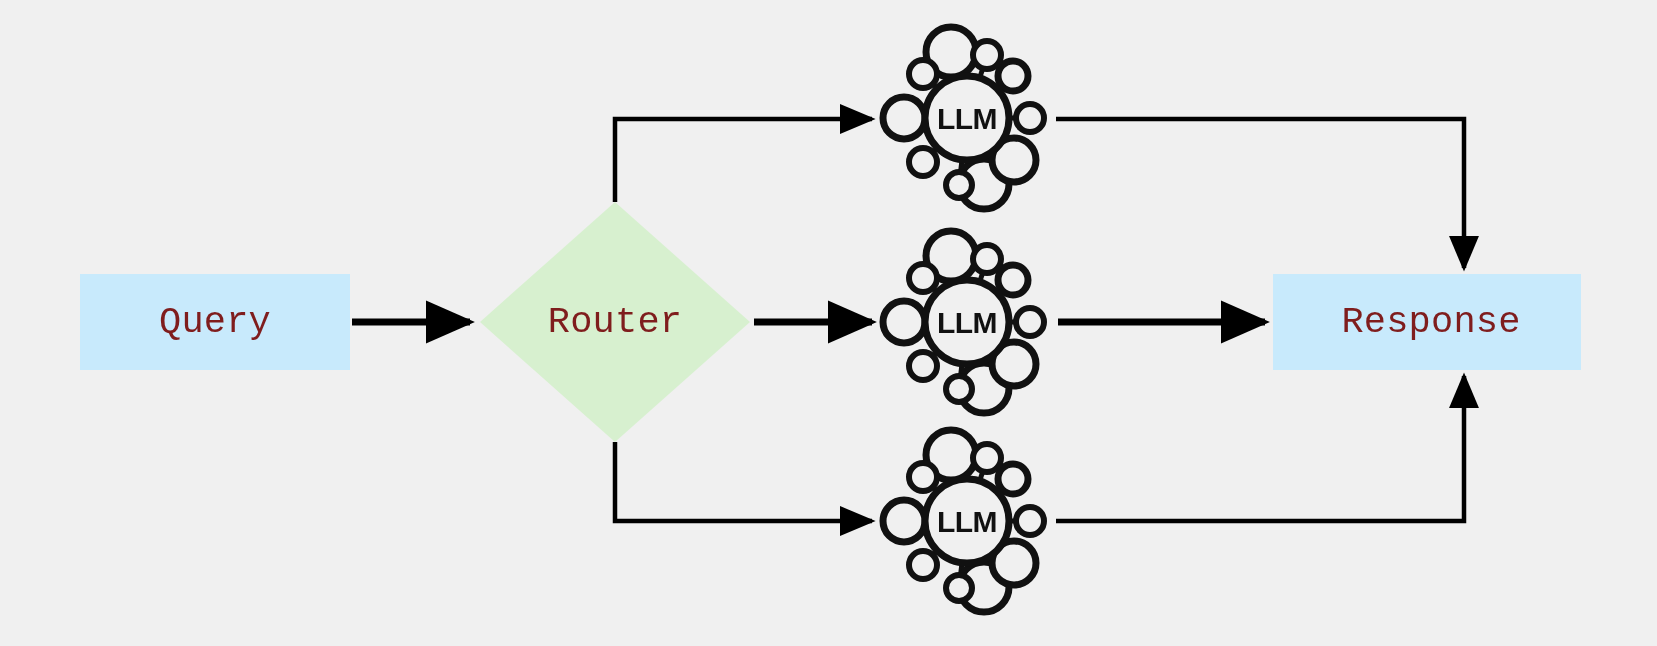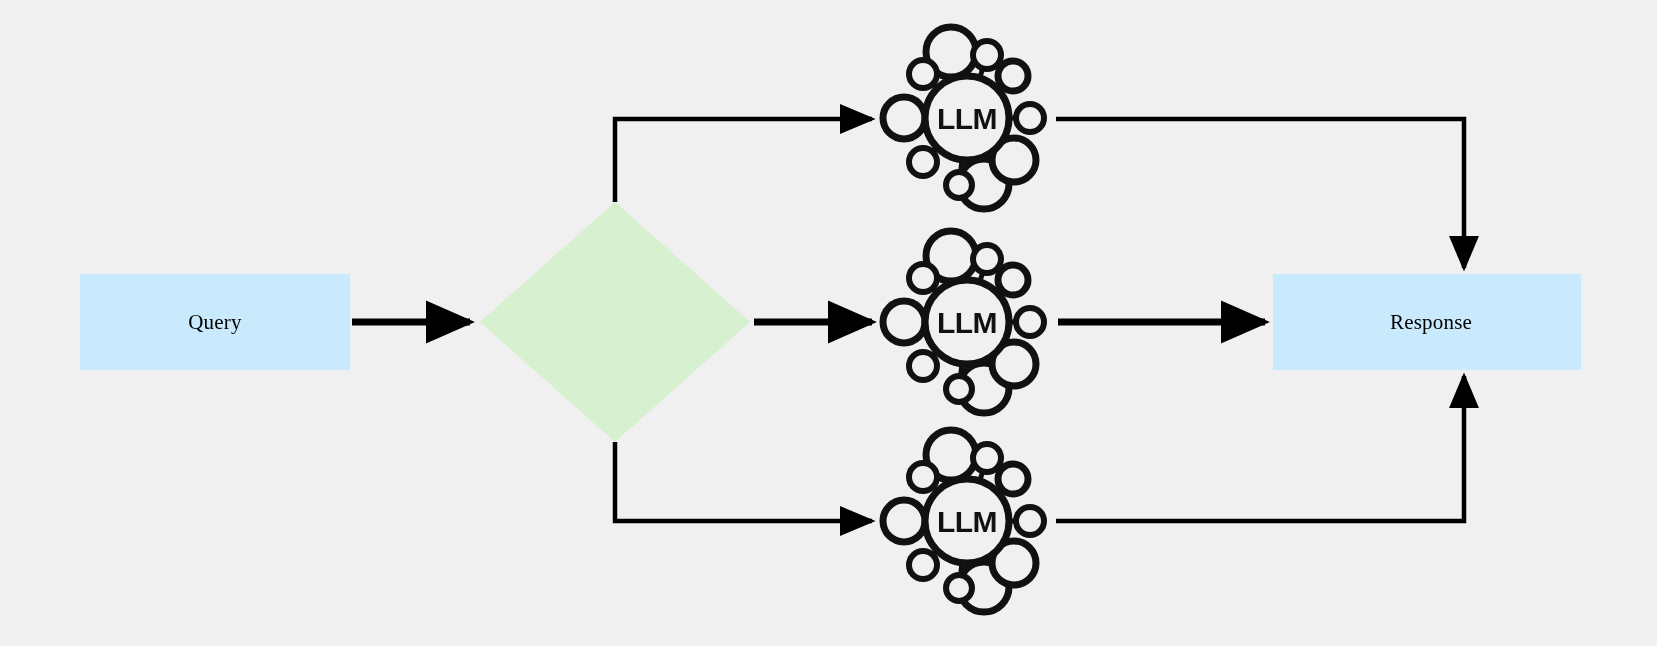--- a/index.html
+++ b/index.html
@@ -25,23 +25,23 @@
     top: 0;
     width: 1657px;
     height: 646px;
     display: block;
   }
   .node-label {
     position: absolute;
     display: flex;
     align-items: center;
     justify-content: center;
-    font-family: Liberation Serif, serif;
-    font-size: 21px;
-    color: #000000;
+    font-family: Liberation Mono, monospace;
+    font-size: 37px;
+    color: #7f1d1d;
     letter-spacing: 0.2px;
     white-space: nowrap;
     pointer-events: none;
   }
   #query-label   { left: 80px;   top: 274px; width: 270px; height: 96px; }
   #router-label  { left: 480px;  top: 274px; width: 270px; height: 96px; }
   #response-label{ left: 1273px; top: 274px; width: 316px; height: 96px; }
   .llm-text {
     font-family: "Liberation Sans", sans-serif;
     font-size: 30px;
@@ -146,16 +146,17 @@
         <g>
           <use href="#llm-icon-def"></use>
         </g>
         <text class="llm-text" x="0" y="11" text-anchor="middle">LLM</text>
       </g>
     </g>
   </svg>
 
   <div class="node-label" id="query-label">Query</div>
 
+  <div class="node-label" id="router-label">Router</div>
 
   <div class="node-label" id="response-label">Response</div>
 
 </div>
 
 </body></html>

